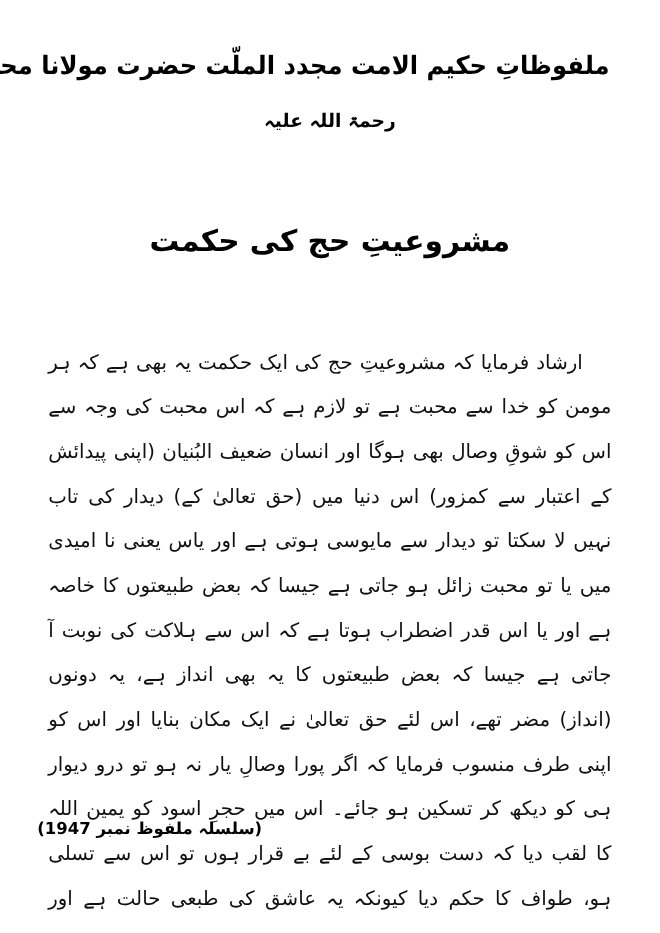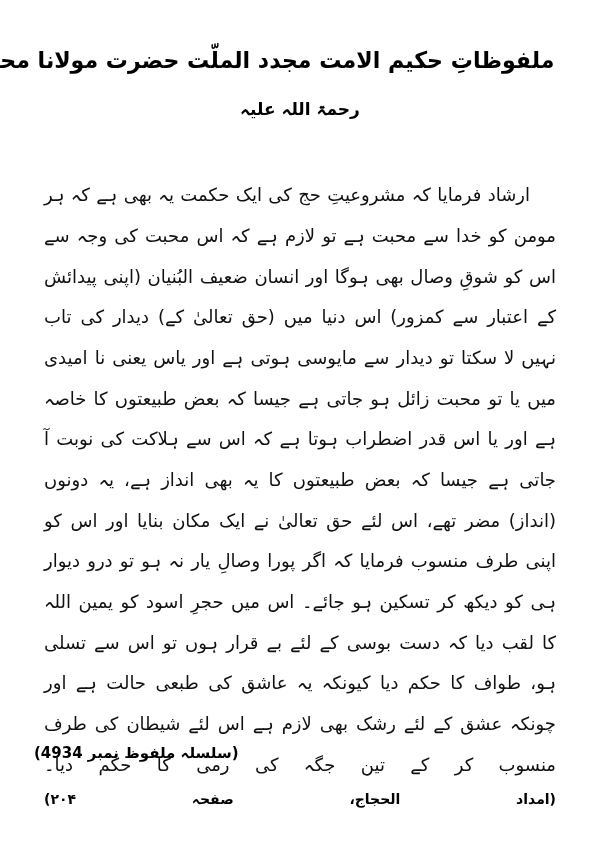--- a/index.html
+++ b/index.html
@@ -131,23 +131,26 @@
 </head>
 <body>
 
 <div class="page">
 
   <div class="title-block">
     <div class="doc-title">ملفوظاتِ حکیم الامت مجدد الملّت حضرت مولانا محمد اشرف علی تھانوی</div>
     <div class="doc-honorific">رحمۃ اللہ علیہ</div>
   </div>
 
+  <div class="heading-block">
+    <h1 class="main-heading">مشروعیتِ حج کی حکمت</h1>
+  </div>
 
   <div class="body-block">
     <p class="body-para">ارشاد فرمایا کہ مشروعیتِ حج کی ایک حکمت یہ بھی ہے کہ ہر مومن کو خدا سے محبت ہے تو لازم ہے کہ اس محبت کی وجہ سے اس کو شوقِ وصال بھی ہوگا اور انسان ضعیف البُنیان (اپنی پیدائش کے اعتبار سے کمزور) اس دنیا میں (حق تعالیٰ کے) دیدار کی تاب نہیں لا سکتا تو دیدار سے مایوسی ہوتی ہے اور یاس یعنی نا امیدی میں یا تو محبت زائل ہو جاتی ہے جیسا کہ بعض طبیعتوں کا خاصہ ہے اور یا اس قدر اضطراب ہوتا ہے کہ اس سے ہلاکت کی نوبت آ جاتی ہے جیسا کہ بعض طبیعتوں کا یہ بھی انداز ہے، یہ دونوں (انداز) مضر تھے، اس لئے حق تعالیٰ نے ایک مکان بنایا اور اس کو اپنی طرف منسوب فرمایا کہ اگر پورا وصالِ یار نہ ہو تو درو دیوار ہی کو دیکھ کر تسکین ہو جائے۔ اس میں حجرِ اسود کو یمین اللہ کا لقب دیا کہ دست بوسی کے لئے بے قرار ہوں تو اس سے تسلی ہو، طواف کا حکم دیا کیونکہ یہ عاشق کی طبعی حالت ہے اور چونکہ عشق کے لئے رشک بھی لازم ہے اس لئے شیطان کی طرف منسوب کر کے تین جگہ کی رمی کا حکم دیا۔</p>
     <div class="citation">(امداد الحجاج، صفحہ ۲۰۴)</div>
   </div>
 
   <div class="series-note-row">
-    <div class="series-note">(سلسلہ ملفوظ نمبر 4934)</div>
+    <div class="series-note">(سلسلہ ملفوظ نمبر 1947)</div>
   </div>
 
 </div>
 
 </body></html>

